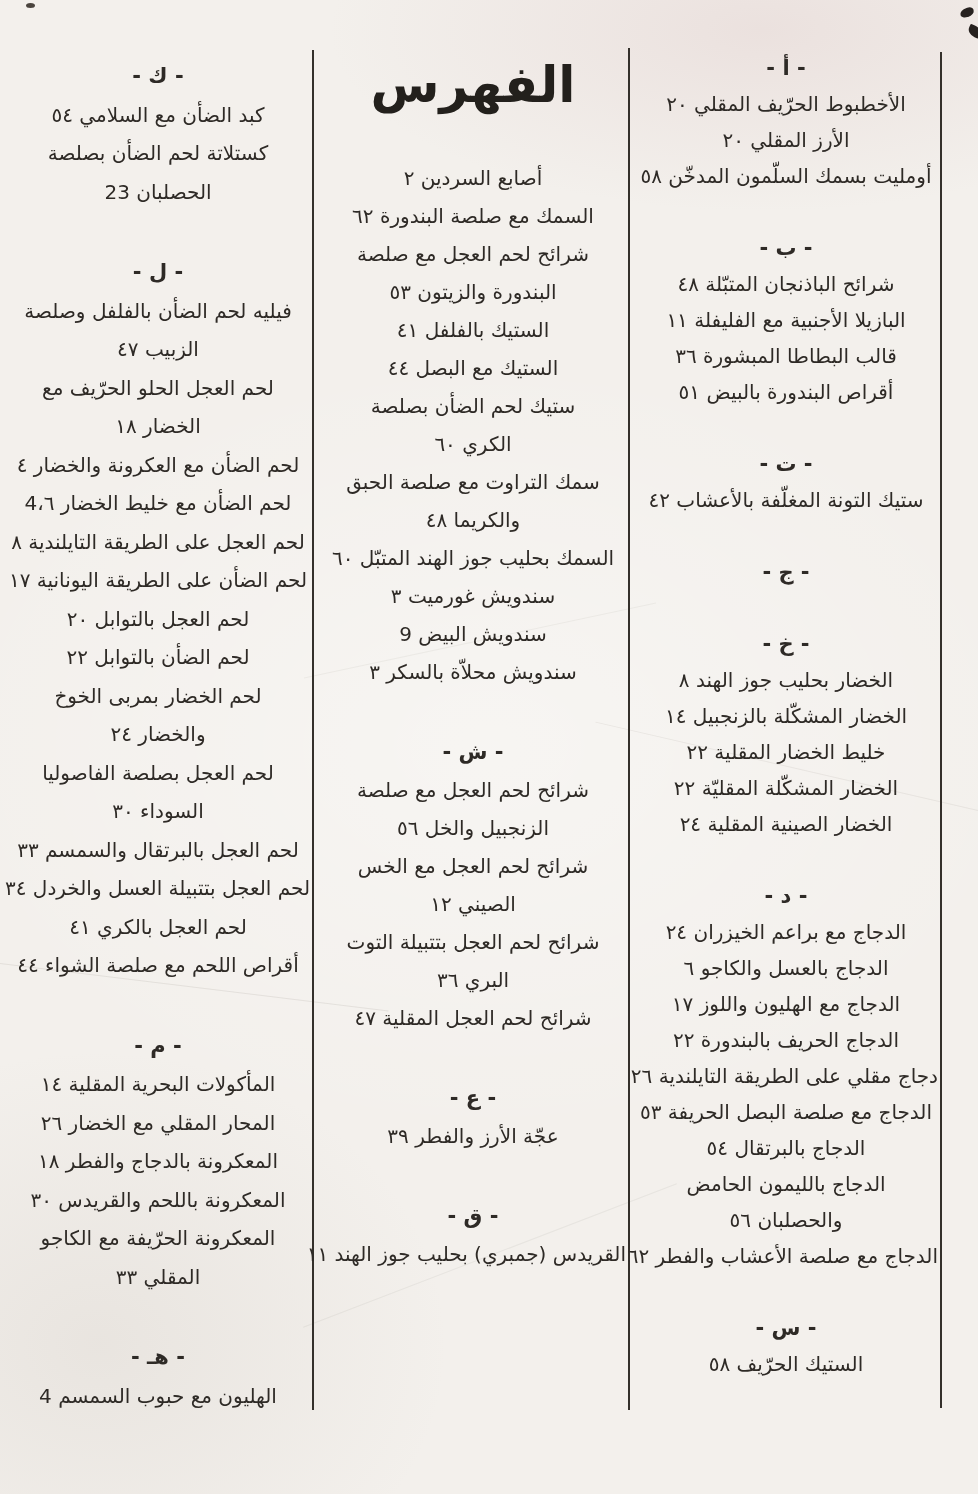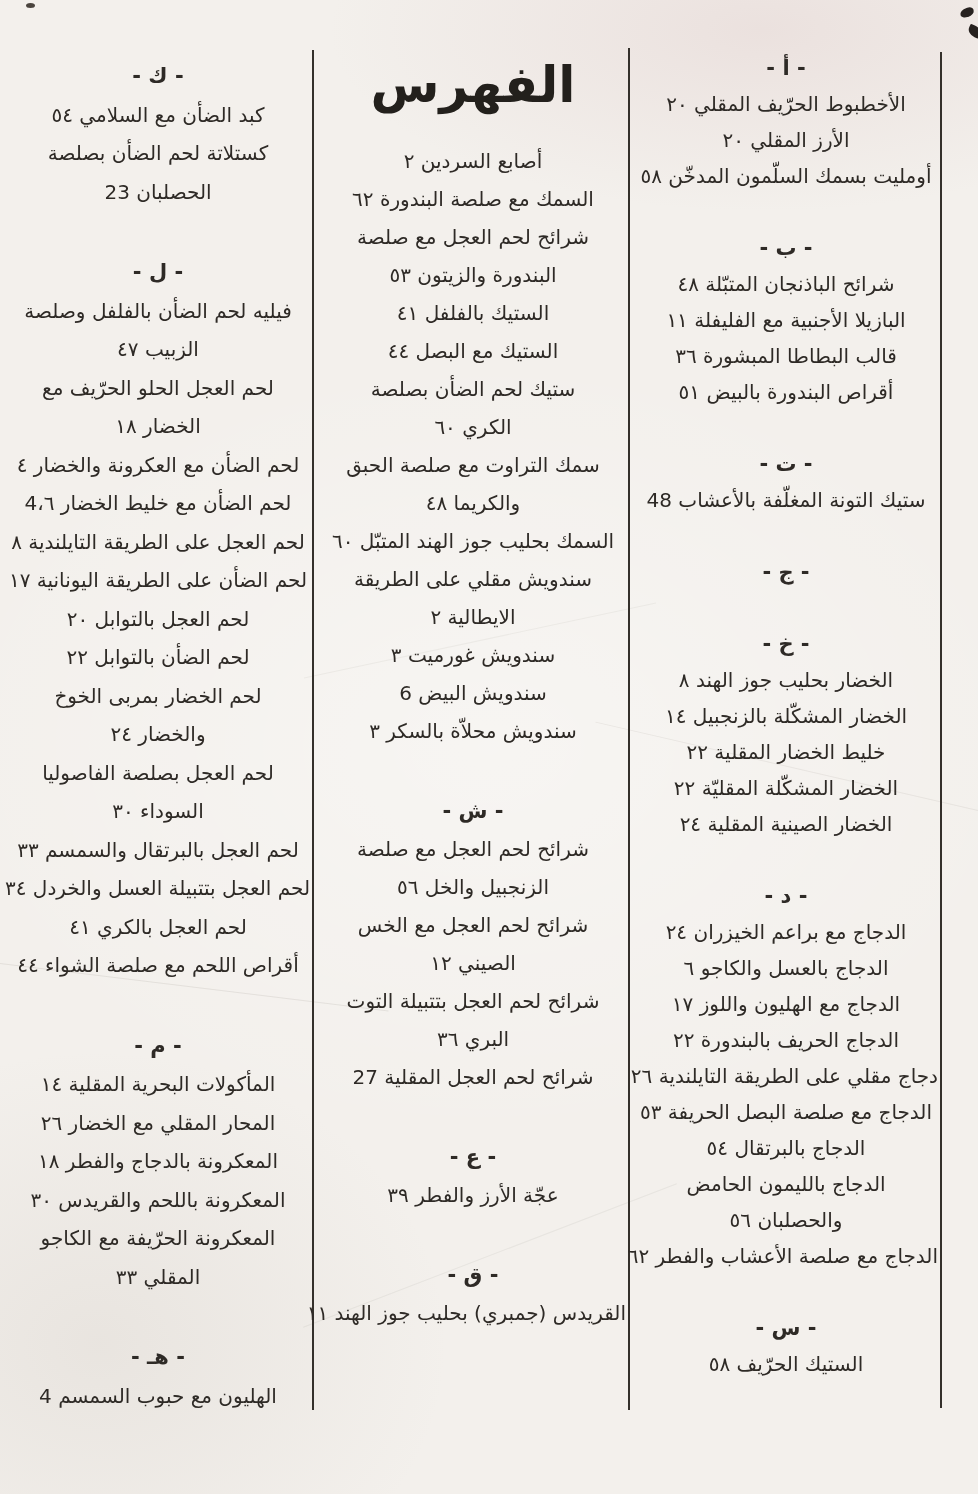--- a/index.html
+++ b/index.html
@@ -23,21 +23,21 @@
   .col-left .sec-letter{margin-top:42px;}
 
   .col-center{left:320px;top:48px;width:306px;}
   .col-center .line,.col-center .sec-letter{line-height:38px;}
   .col-center .sec-letter{margin-top:42px;}
 
   .col-right{left:634px;top:50px;width:304px;}
   .col-right .line,.col-right .sec-letter{line-height:36px;}
   .col-right .sec-letter{margin-top:36px;}
 
-  .page-title{font-size:50px;font-weight:bold;line-height:74px;margin-bottom:20px;color:#23201c;}
+  .page-title{font-size:50px;font-weight:bold;line-height:74px;margin-bottom:37px;color:#23201c;}
 
   .divider{position:absolute;width:2px;background:#34302b;}
   .divider-1{left:312px;top:50px;height:1360px;}
   .divider-2{left:628px;top:48px;height:1362px;}
   .divider-3{left:940px;top:52px;height:1356px;}
 
   .ink-mark{position:absolute;background:#272220;}
   .mark-tr-1{left:960px;top:8px;width:14px;height:9px;border-radius:60% 40% 55% 45%;transform:rotate(-18deg);}
   .mark-tr-2{left:968px;top:26px;width:14px;height:11px;border-radius:10% 80% 30% 70%;transform:rotate(24deg);}
   .mark-tl{left:26px;top:3px;width:9px;height:5px;border-radius:50%;background:#4a443e;}
@@ -82,21 +82,21 @@
       <div class="line">البازيلا الأجنبية مع الفليفلة ١١</div>
     </div>
     <div class="entry">
       <div class="line">قالب البطاطا المبشورة ٣٦</div>
     </div>
     <div class="entry">
       <div class="line">أقراص البندورة بالبيض ٥١</div>
     </div>
     <div class="sec-letter">- ت -</div>
     <div class="entry">
-      <div class="line">ستيك التونة المغلّفة بالأعشاب 48</div>
+      <div class="line">ستيك التونة المغلّفة بالأعشاب ٤٢</div>
     </div>
     <div class="sec-letter">- ج -</div>
     <div class="sec-letter">- خ -</div>
     <div class="entry">
       <div class="line">الخضار بحليب جوز الهند ٨</div>
     </div>
     <div class="entry">
       <div class="line">الخضار المشكّلة بالزنجبيل ١٤</div>
     </div>
     <div class="entry">
@@ -166,47 +166,43 @@
       <div class="line">الكري ٦٠</div>
     </div>
     <div class="entry">
       <div class="line">سمك التراوت مع صلصة الحبق</div>
       <div class="line">والكريما ٤٨</div>
     </div>
     <div class="entry">
       <div class="line">السمك بحليب جوز الهند المتبّل ٦٠</div>
     </div>
     <div class="entry">
-      <div class="line">سندويش مقلي على الطريقة</div>
-      <div class="line">الايطالية ٢</div>
-    </div>
-    <div class="entry">
       <div class="line">سندويش غورميت ٣</div>
     </div>
     <div class="entry">
-      <div class="line">سندويش البيض 6</div>
+      <div class="line">سندويش البيض 9</div>
     </div>
     <div class="entry">
       <div class="line">سندويش محلاّة بالسكر ٣</div>
     </div>
     <div class="sec-letter">- ش -</div>
     <div class="entry">
       <div class="line">شرائح لحم العجل مع صلصة</div>
       <div class="line">الزنجبيل والخل ٥٦</div>
     </div>
     <div class="entry">
       <div class="line">شرائح لحم العجل مع الخس</div>
       <div class="line">الصيني ١٢</div>
     </div>
     <div class="entry">
       <div class="line">شرائح لحم العجل بتتبيلة التوت</div>
       <div class="line">البري ٣٦</div>
     </div>
     <div class="entry">
-      <div class="line">شرائح لحم العجل المقلية 27</div>
+      <div class="line">شرائح لحم العجل المقلية ٤٧</div>
     </div>
     <div class="sec-letter">- ع -</div>
     <div class="entry">
       <div class="line">عجّة الأرز والفطر ٣٩</div>
     </div>
     <div class="sec-letter">- ق -</div>
     <div class="entry">
       <div class="line">القريدس (جمبري) بحليب جوز الهند ١١</div>
     </div>
   </div>

